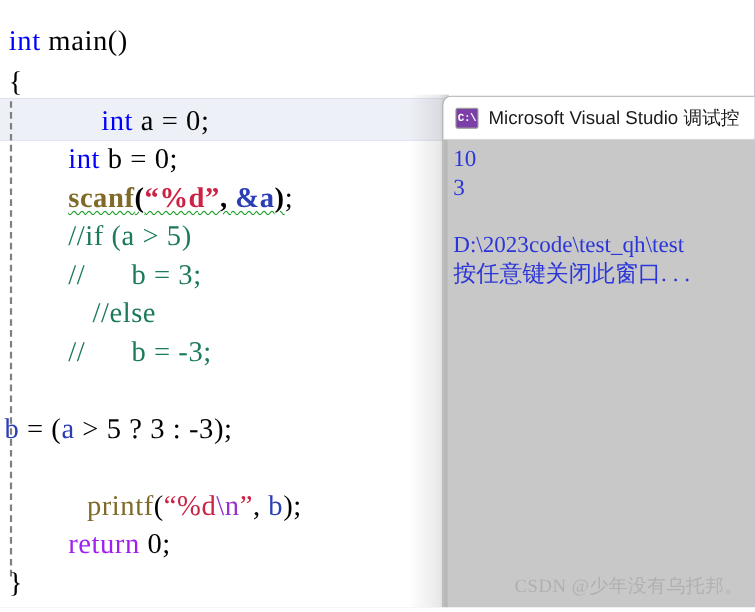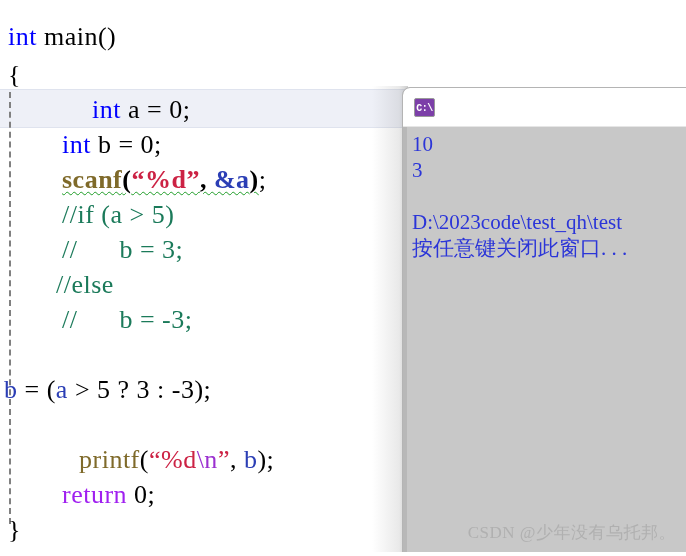--- a/index.html
+++ b/index.html
@@ -186,38 +186,39 @@
     <div id="structure-guide"></div>
 
     <div id="code-lines">
         <div class="code-line" style="top: 18px;"><span class="code-text" style="margin-left: 4px;"><span class="kw">int</span><span class="punct"> </span><span class="punct">main</span><span class="punct">()</span></span></div>
         <div class="code-line" style="top: 56px;"><span class="code-text" style="margin-left: 4px;"><span class="punct">{</span></span></div>
         <div class="code-line" style="top: 91px;"><span class="code-text" style="margin-left: 88px;"><span class="kw">int</span><span class="punct"> a = 0;</span></span></div>
         <div class="code-line" style="top: 126px;"><span class="code-text" style="margin-left: 58px;"><span class="kw">int</span><span class="punct"> b = 0;</span></span></div>
         <div class="code-line" style="top: 161px;"><span class="code-text" style="margin-left: 58px;"><span class="fn squiggle">scanf</span><span class="punct squiggle">(</span><span class="str squiggle">“%d”</span><span class="punct squiggle">, </span><span class="var squiggle">&amp;a</span><span class="punct squiggle">)</span><span class="punct">;</span></span></div>
         <div class="code-line" style="top: 196px;"><span class="code-text" style="margin-left: 58px;"><span class="cmt">//if (a &gt; 5)</span></span></div>
         <div class="code-line" style="top: 231px;"><span class="code-text" style="margin-left: 58px;"><span class="cmt">//      b = 3;</span></span></div>
-        <div class="code-line" style="top: 266px;"><span class="code-text" style="margin-left: 52px;"><span class="cmt">//else</span></span></div>
+        <div class="code-line" style="top: 266px;"><span class="code-text" style="margin-left: 80px;"><span class="cmt">//else</span></span></div>
         <div class="code-line" style="top: 301px;"><span class="code-text" style="margin-left: 58px;"><span class="cmt">//      b = -3;</span></span></div>
         <div class="code-line" style="top: 336px;"><span class="code-text" style="margin-left: 58px;"><span class="punct"> </span></span></div>
         <div class="code-line" style="top: 371px;"><span class="code-text" style=""><span class="var">b</span><span class="punct"> = (</span><span class="var">a</span><span class="punct"> &gt; 5 ? 3 : -3);</span></span></div>
         <div class="code-line" style="top: 406px;"><span class="code-text" style="margin-left: 58px;"><span class="punct"> </span></span></div>
         <div class="code-line" style="top: 441px; margin-left: 17px;"><span class="code-text" style="margin-left: 58px;"><span class="fn">printf</span><span class="punct">(</span><span class="str">“%d</span><span class="esc">\n</span><span class="str">”</span><span class="punct">, </span><span class="var">b</span><span class="punct">);</span></span></div>
         <div class="code-line" style="top: 476px;"><span class="code-text" style="margin-left: 58px;"><span class="kw2">return</span><span class="punct"> 0;</span></span></div>
         <div class="code-line" style="top: 511px;"><span class="code-text" style="margin-left: 4px;"><span class="punct">}</span></span></div>
       </div>
 
   </div>
 
   <div id="console-shadow"></div>
 
   <div id="console-window">
 
     <div id="console-titlebar">
       <div id="console-icon">C:\</div>
+      <div id="console-title-text">Microsoft Visual Studio 调试控</div>
     </div>
 
     <div id="console-body">
       <div id="console-leftbar"></div>
       <div id="console-output-lines">
           <div class="console-line">10</div>
           <div class="console-line">3</div>
           <div class="console-line blank">&nbsp;</div>
           <div class="console-line">D:\2023code\test_qh\test</div>
           <div class="console-line">按任意键关闭此窗口. . .</div>

